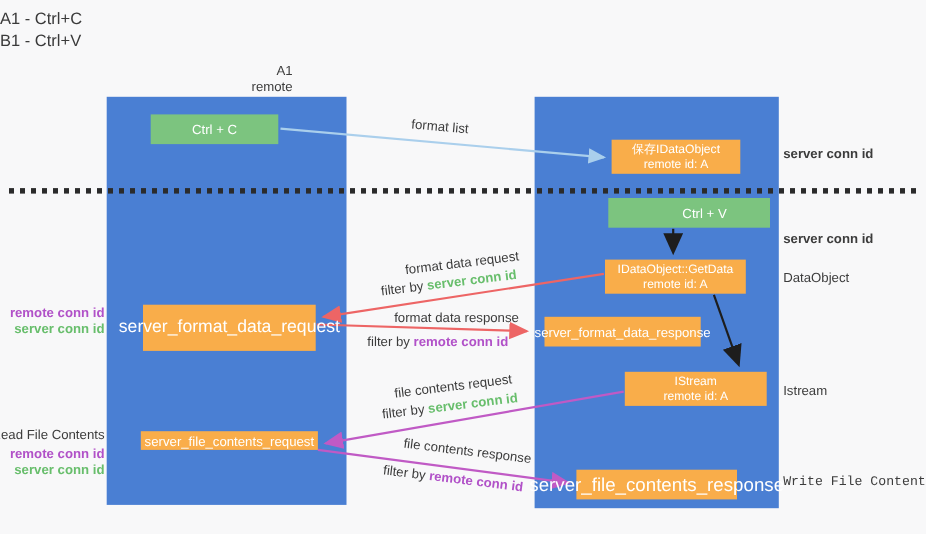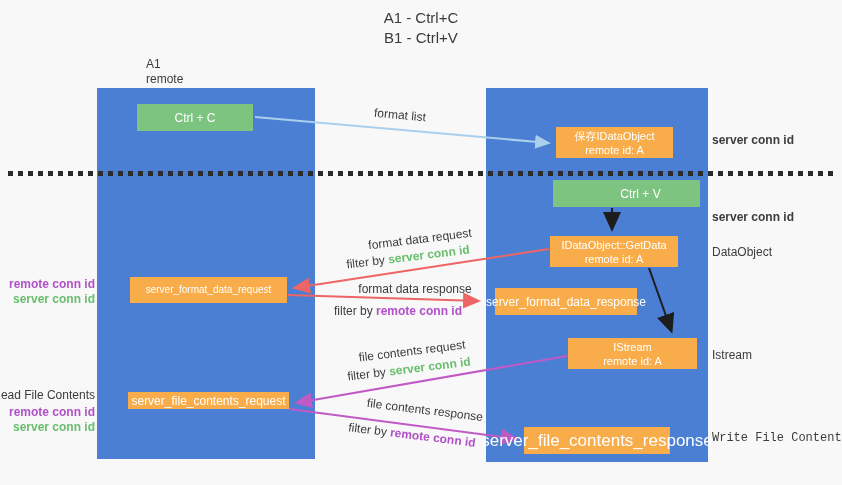--- a/index.html
+++ b/index.html
@@ -1,20 +1,20 @@
 <!DOCTYPE html>
 <html><head>
 <meta charset="utf-8">
 <style>
   html,body{margin:0;padding:0;}
   body{background:#f8f8f9;font-family:"Liberation Sans","DejaVu Sans",sans-serif;}
   .canvas{position:relative;width:842px;height:485px;background:#f8f8f9;overflow:hidden;}
-  .title{position:absolute;left:0;top:8px;width:842px;text-align:center;
+  .title{position:absolute;left:0;top:8px;width:842px;
          font-size:15px;line-height:20px;color:#3a3a3a;}
-  .lifeline-header{position:absolute;width:120px;text-align:left;font-size:12px;
+  .lifeline-header{position:absolute;width:120px;text-align:right;font-size:12px;
          line-height:15px;color:#3c3c3c;top:57px;}
   .lifeline{position:absolute;background:#4a7fd3;top:88px;}
   .lifeline.left{left:97px;width:218px;height:371px;}
   .lifeline.right{left:486px;width:222px;height:374px;}
   .node{position:absolute;display:flex;flex-direction:column;align-items:center;
         justify-content:center;color:#fff;text-align:center;}
   .node.green{background:#7cc47f;font-size:12px;}
   .node.orange{background:#f9ad4a;font-size:11px;line-height:14px;}
   .divider{position:absolute;left:8px;top:171px;width:828px;height:5px;
         background:repeating-linear-gradient(90deg,#2b2b2b 0 5px,transparent 5px 10px);}
@@ -82,21 +82,21 @@
     <div>remote id: A</div>
   </div>
 
   <div class="node green" style="left:553px;top:180px;width:119px;height:27px;padding-left:28px;">Ctrl + V</div>
 
   <div class="node orange" style="left:550px;top:236px;width:128px;height:31px;">
     <div>IDataObject::GetData</div>
     <div>remote id: A</div>
   </div>
 
-  <div class="node orange" style="left:130px;top:277px;width:157px;height:26px;font-size:10px;">server_format_data_request</div>
+  <div class="node orange" style="left:130px;top:277px;width:157px;height:42px;font-size:16px;">server_format_data_request</div>
 
   <div class="node orange" style="left:495px;top:288px;width:142px;height:27px;font-size:12px;">server_format_data_response</div>
 
   <div class="node orange" style="left:568px;top:338px;width:129px;height:31px;">
     <div>IStream</div>
     <div>remote id: A</div>
   </div>
 
   <div class="node orange" style="left:128px;top:392px;width:161px;height:17px;font-size:12px;">server_file_contents_request</div>
 

